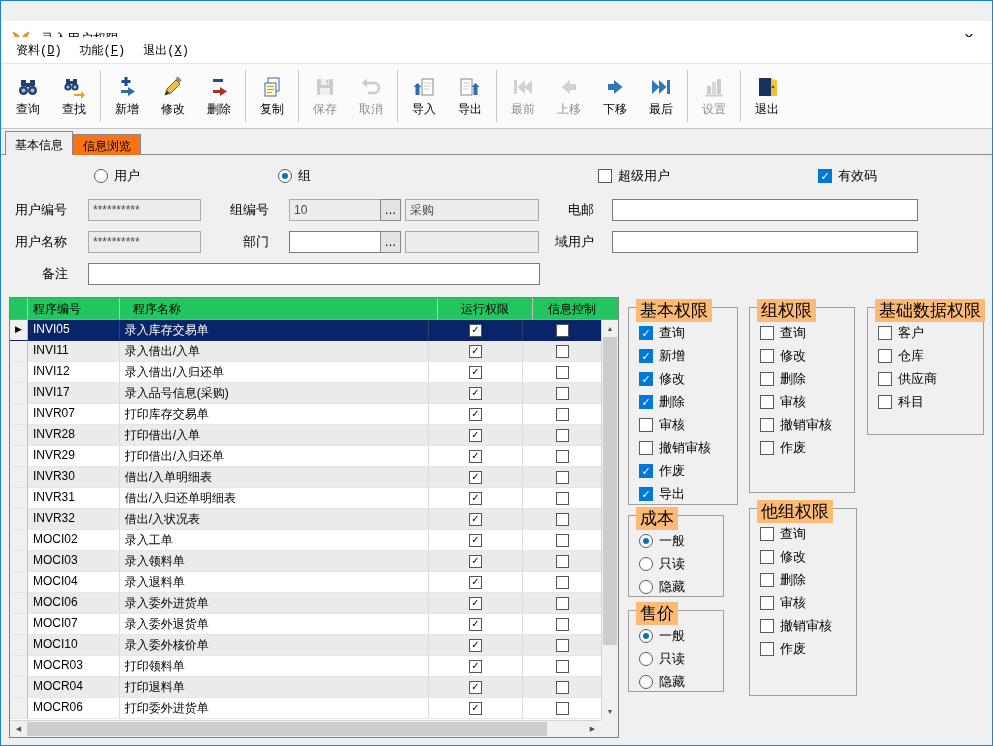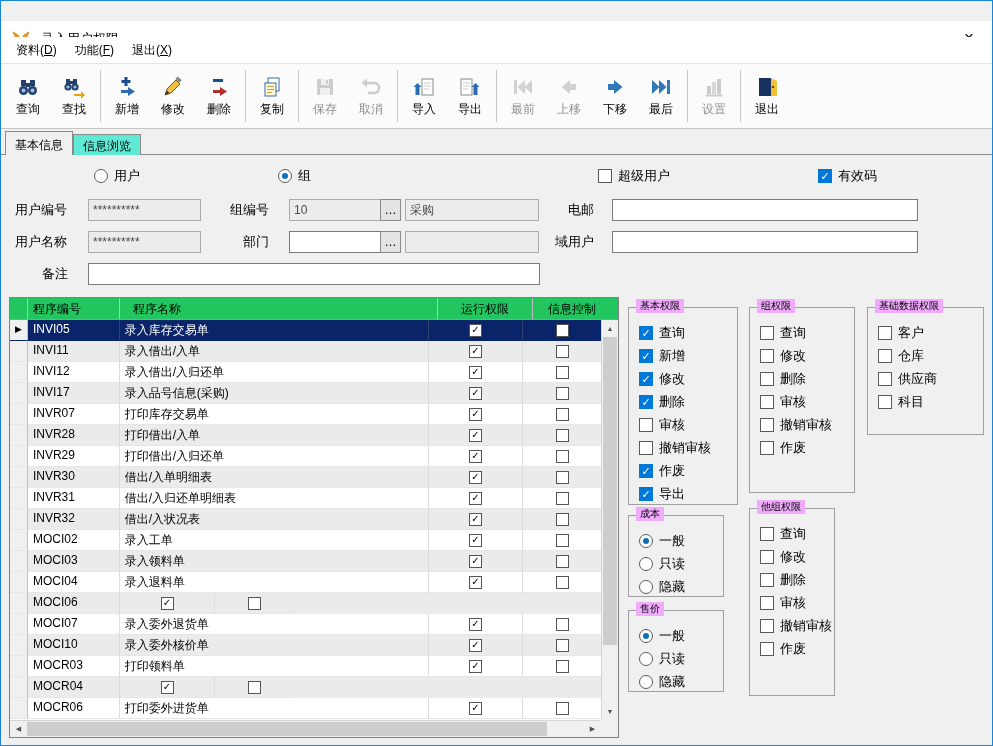--- a/index.html
+++ b/index.html
@@ -10,35 +10,35 @@
 
   
   .titlebar { position: absolute; top: 0; left: 0; right: 0; height: 36px; background: #fff; display: flex; align-items: center; padding-left: 10px; margin-top: 20px; }
   .app-icon { width: 20px; height: 20px; display: inline-flex; }
   .app-icon svg { width: 20px; height: 20px; }
   .title-text { margin-left: 10px; font-size: 13px; color: #000; }
   .close-btn { position: absolute; right: 0; top: 0; width: 46px; height: 34px; line-height: 34px; text-align: center; font-size: 17px; background: transparent; border: none; color: #000; cursor: default; font-family: inherit; }
 
   
   .menubar { position: absolute; top: 36px; left: 0; right: 0; height: 26px; background: #fff; display: flex; align-items: center; padding-left: 6px; }
-  .menu-item { padding: 4px 9px; font-size: 12px; }
+  .menu-item { padding: 4px 9px; font-size: 12px; font-family: Liberation Mono, monospace; }
   .menu-item .key { text-decoration: underline; }
 
   
   .toolbar { position: absolute; top: 62px; left: 0; right: 0; height: 66px; background: #fbfbfb; border-top: 1px solid #e6e6e6; border-bottom: 1px solid #c6c6c6; display: flex; align-items: center; padding: 2px 4px; }
   .tool-btn { width: 46px; height: 58px; display: flex; flex-direction: column; align-items: center; justify-content: center; gap: 2px; }
   .tool-icon { width: 24px; height: 24px; display: inline-flex; }
   .tool-icon svg { width: 24px; height: 24px; }
   .tool-label { font-size: 12px; white-space: nowrap; }
   .tool-btn.disabled { opacity: .45; filter: grayscale(1); }
   .tool-divider { width: 1px; height: 52px; background: #c8c8c8; margin: 0 3px; }
 
   
   .tabstrip { position: absolute; top: 130px; left: 4px; height: 24px; display: flex; align-items: flex-end; z-index: 5; }
-  .tab { height: 21px; padding: 3px 9px; background: #5eead4; border: 1px solid #8a8a8a; border-bottom: none; font-size: 12px; white-space: nowrap; }
+  .tab { height: 21px; padding: 3px 9px; background: #f97316; border: 1px solid #8a8a8a; border-bottom: none; font-size: 12px; white-space: nowrap; }
   .tab.active { height: 24px; background: #f0f0f0; padding-top: 5px; }
   .hline { position: absolute; top: 153px; left: 0; width: 993px; height: 0; border-top: 1px solid #8a8a8a; z-index: 1; }
 
   
   .flabel { position: absolute; font-size: 13px; height: 16px; line-height: 16px; white-space: nowrap; z-index: 2; }
   .tinput { position: absolute; height: 22px; border: 1px solid #7a7a7a; background: #fff; font-size: 12px; padding: 0 4px; font-family: inherit; color: #222; z-index: 2; }
   .tinput.disabled { background: #ececec; border-color: #ababab; color: #4a4a4a; }
   .browse-btn { position: absolute; width: 21px; height: 22px; border: 1px solid #8a8a8a; background: #e3e3e3; font-size: 12px; line-height: 16px; text-align: center; z-index: 2; font-family: inherit; }
 
   .chk { position: absolute; display: inline-flex; align-items: center; gap: 6px; z-index: 2; }
@@ -76,30 +76,30 @@
   .vs-up { top: 0; } .vs-down { bottom: 0; }
   .vs-thumb { position: absolute; top: 17px; left: 1px; width: 14px; height: 308px; background: #cdcdcd; }
   .hscroll { position: absolute; left: 0; right: 17px; bottom: 0; height: 17px; background: #f0f0f0; border-top: 1px solid #d4d4d4; }
   .hs-left, .hs-right { position: absolute; top: 0; width: 17px; height: 16px; text-align: center; font-size: 7px; line-height: 16px; color: #505050; }
   .hs-left { left: 0; } .hs-right { right: 0; }
   .hs-thumb { position: absolute; left: 17px; top: 1px; height: 14px; width: 520px; background: #cdcdcd; }
   .sb-corner { position: absolute; right: 0; bottom: 0; width: 17px; height: 17px; background: #f0f0f0; }
 
   
   .gbox { position: absolute; border: 1px solid #9f9f9f; background: #f0f0f0; z-index: 2; }
-  .gbox-title { position: absolute; top: -9px; left: 7px; background: #f0abfc; padding: 0 4px; font-size: 10px; white-space: nowrap; }
+  .gbox-title { position: absolute; top: -9px; left: 7px; background: #fdba74; padding: 0 4px; font-size: 17px; white-space: nowrap; }
   .gbox-items { position: absolute; top: 16px; left: 10px; right: 2px; display: flex; flex-direction: column; gap: 5px; }
   .gitem { display: inline-flex; align-items: center; gap: 6px; }
 
   #panel-basic    { left: 627px; top: 306px; width: 110px; height: 198px; }
   #panel-group    { left: 748px; top: 306px; width: 106px; height: 186px; }
   #panel-basedata { left: 866px; top: 306px; width: 117px; height: 128px; }
   #panel-cost     { left: 627px; top: 514px; width: 96px;  height: 82px; }
   #panel-price    { left: 627px; top: 609px; width: 96px;  height: 82px; }
-  #panel-other    { left: 748px; top: 507px; width: 86px; height: 188px; }
+  #panel-other    { left: 748px; top: 507px; width: 108px; height: 188px; }
 </style>
 </head>
 <body>
 
 <div class="window">
 
   <div class="titlebar">
     <span class="app-icon">
       <svg viewBox="0 0 20 20">
           <path d="M2 3 L8 16 L10 9 L12 16 L18 3 L13 6 L10 12 L7 6 Z" fill="#f59a23" stroke="#c97a10" stroke-width="0.8"></path>
@@ -483,20 +483,21 @@
     <div class="cell c-run">
             <span class="grid-check">✓</span>
           </div>
     <div class="cell c-info">
             <span class="grid-check"></span>
           </div>
   </div>
         <div class="grid-row alt">
     <div class="cell c-ind"></div>
     <div class="cell c-code">MOCI06</div>
+    <div class="cell c-name">录入委外进货单</div>
     <div class="cell c-run">
             <span class="grid-check">✓</span>
           </div>
     <div class="cell c-info">
             <span class="grid-check"></span>
           </div>
   </div>
         <div class="grid-row">
     <div class="cell c-ind"></div>
     <div class="cell c-code">MOCI07</div>
@@ -526,20 +527,21 @@
     <div class="cell c-run">
             <span class="grid-check">✓</span>
           </div>
     <div class="cell c-info">
             <span class="grid-check"></span>
           </div>
   </div>
         <div class="grid-row alt">
     <div class="cell c-ind"></div>
     <div class="cell c-code">MOCR04</div>
+    <div class="cell c-name">打印退料单</div>
     <div class="cell c-run">
             <span class="grid-check">✓</span>
           </div>
     <div class="cell c-info">
             <span class="grid-check"></span>
           </div>
   </div>
         <div class="grid-row">
     <div class="cell c-ind"></div>
     <div class="cell c-code">MOCR06</div>

